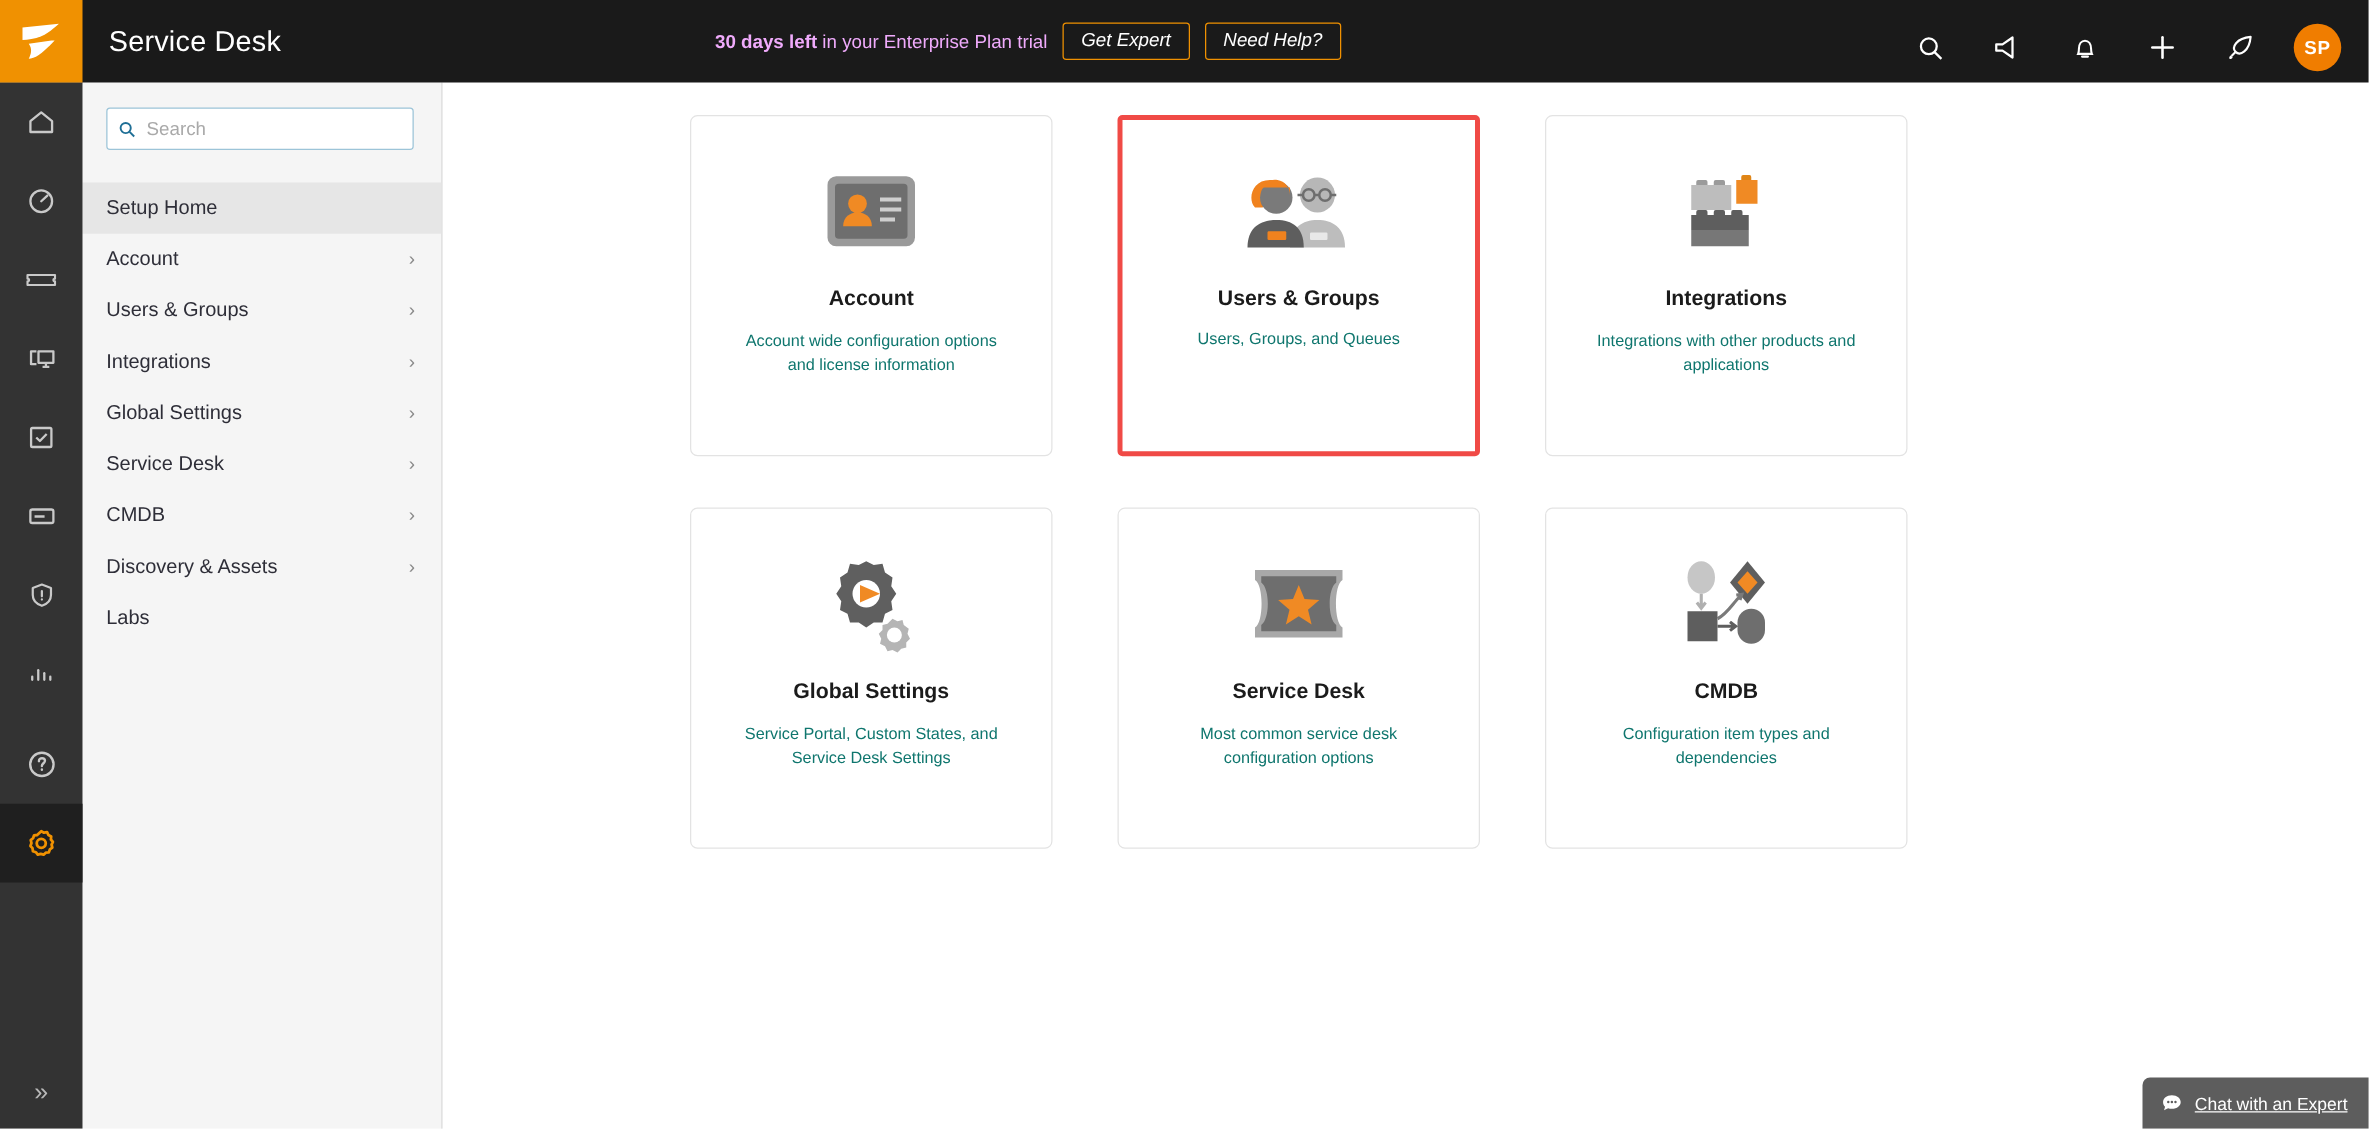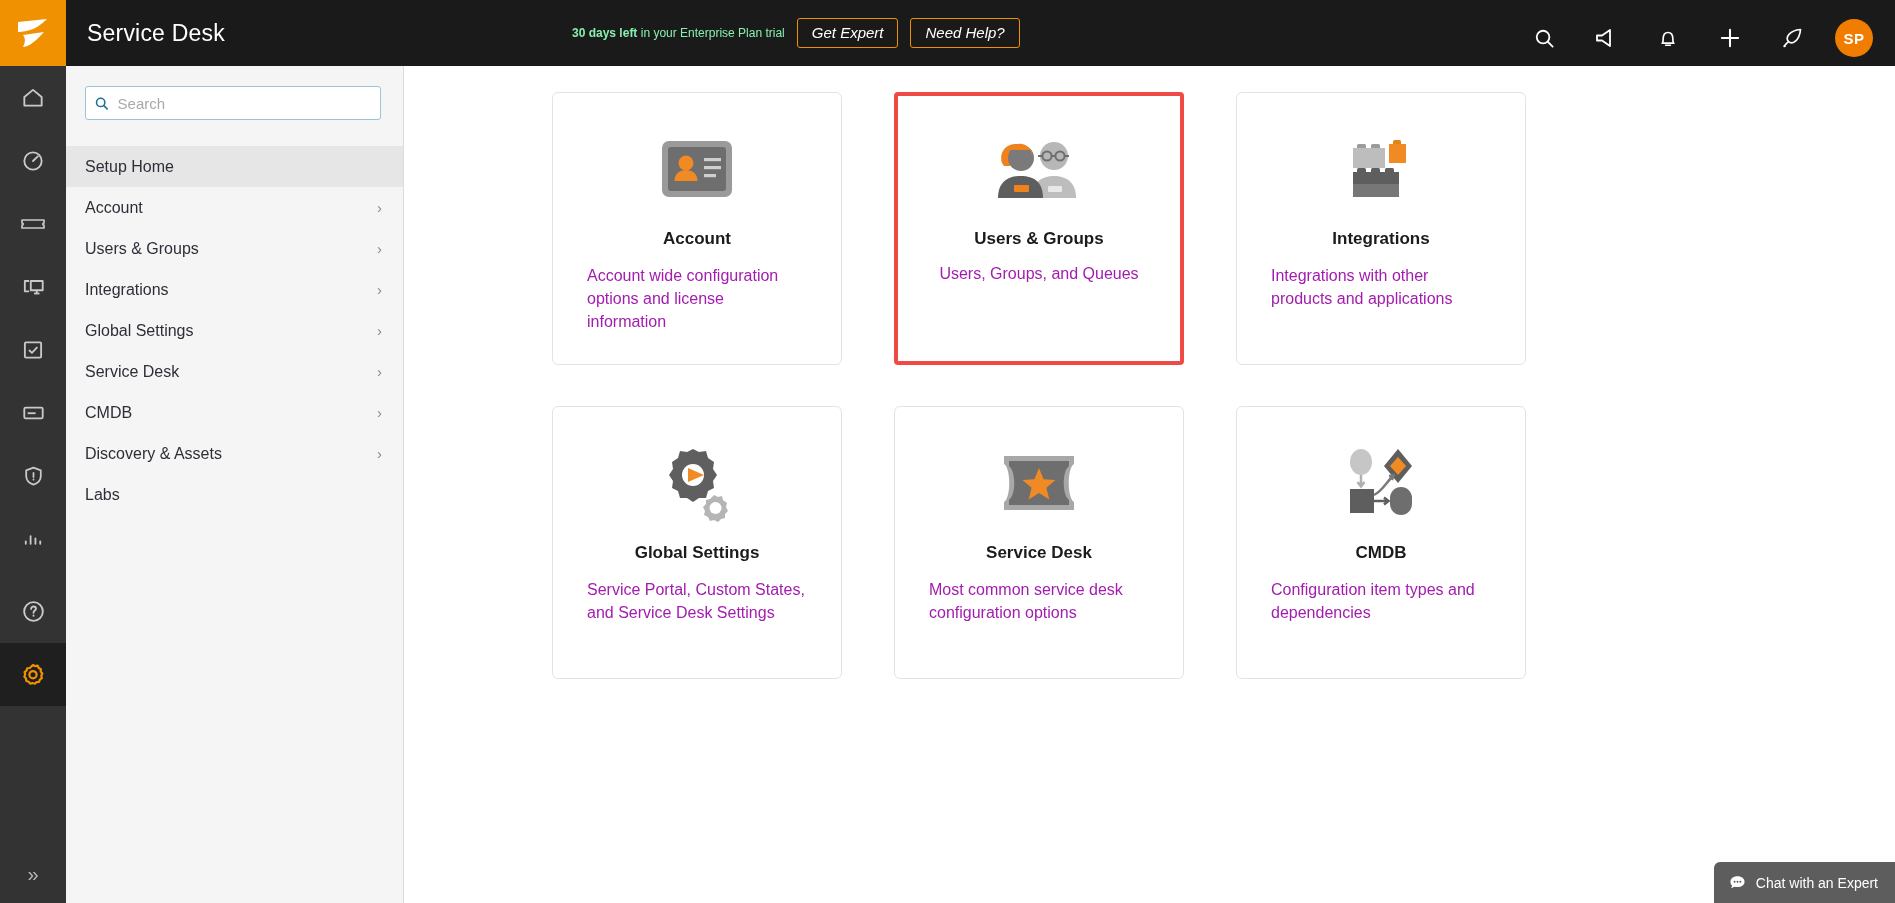--- a/index.html
+++ b/index.html
@@ -27,21 +27,21 @@
   }
   #app-title {
     color: #ffffff; font-size: 23px; font-weight: 400;
     margin-left: 21px; letter-spacing: .2px;
     white-space: nowrap;
   }
   #trial-zone {
     position: absolute; left: 572px; top: 0; height: 66px;
     display: flex; align-items: center; gap: 12px;
   }
-  .trial-text { color: #86efac; font-size: 12px; white-space: nowrap; }
+  .trial-text { color: #f0abfc; font-size: 15px; white-space: nowrap; }
   .trial-text b { font-weight: 700; }
   .trial-btn {
     border: 1px solid #f09101; background: transparent;
     color: #ffffff; font-size: 15px; font-style: italic;
     padding: 6px 14px 7px 14px; border-radius: 3px;
     font-family: "Liberation Sans", sans-serif;
     white-space: nowrap; cursor: pointer; line-height: 1;
   }
   #header-actions {
     position: absolute; right: 22px; top: 0; height: 76px;
@@ -79,21 +79,21 @@
   #rail-expand {
     position: absolute; bottom: 0; left: 0;
     width: 66px; height: 58px;
     display: flex; align-items: center; justify-content: center;
     color: #b8b8b8; font-size: 20px; cursor: pointer;
   }
 
   
   #sidebar {
     position: absolute; top: 66px; left: 66px;
-    width: 338px; height: 837px;
+    width: 288px; height: 837px;
     background: #f5f5f5;
     border-right: 1px solid #dcdcdc;
     z-index: 20;
   }
   #search-wrap { padding: 20px 22px 0 19px; }
   #search-box {
     display: flex; align-items: center;
     height: 34px; background: #ffffff;
     border: 1px solid #9cc4d8; border-radius: 3px;
     padding: 0 8px;
@@ -142,34 +142,34 @@
     padding-top: 25px;
   }
   .card-icon {
     height: 96px; display: flex; align-items: center; justify-content: center;
   }
   .card-title {
     font-size: 17px; font-weight: 700; color: #1b1b1b;
     margin-top: 12px; text-align: center;
   }
   .card-desc {
-    font-size: 16px; color: #a21caf;
-    line-height: 1.44;
+    font-size: 13px; color: #0f766e;
+    text-align: center; line-height: 1.44;
     margin-top: 15px; max-width: 220px;
   }
   .card.highlight .card-desc { margin-top: 13px; }
 
   
   #chat {
     position: absolute; right: 0; bottom: 0;
     background: #5d5d5d; color: #ffffff;
     border-radius: 6px 0 0 0;
     height: 41px; display: flex; align-items: center;
     padding: 0 17px 0 15px; gap: 10px;
-    font-size: 14px; cursor: pointer; z-index: 40;
+    font-size: 14px; cursor: pointer; z-index: 40; text-decoration: underline;
   }
 </style>
 </head>
 <body>
 
 <div id="header">
   <div id="logo-tile">
     <svg width="34" height="30" viewBox="0 0 34 30">
       <path d="M2 4 L31 1 C31 1 24 8 17 11 C12 13 6 14 2 14 Z" fill="#ffffff"></path>
       <path d="M7 17 L28 14 C28 14 21 22 15 26 C12 28 9 29 7 29 C9 25 10 21 7 17 Z" fill="#ffffff"></path>

